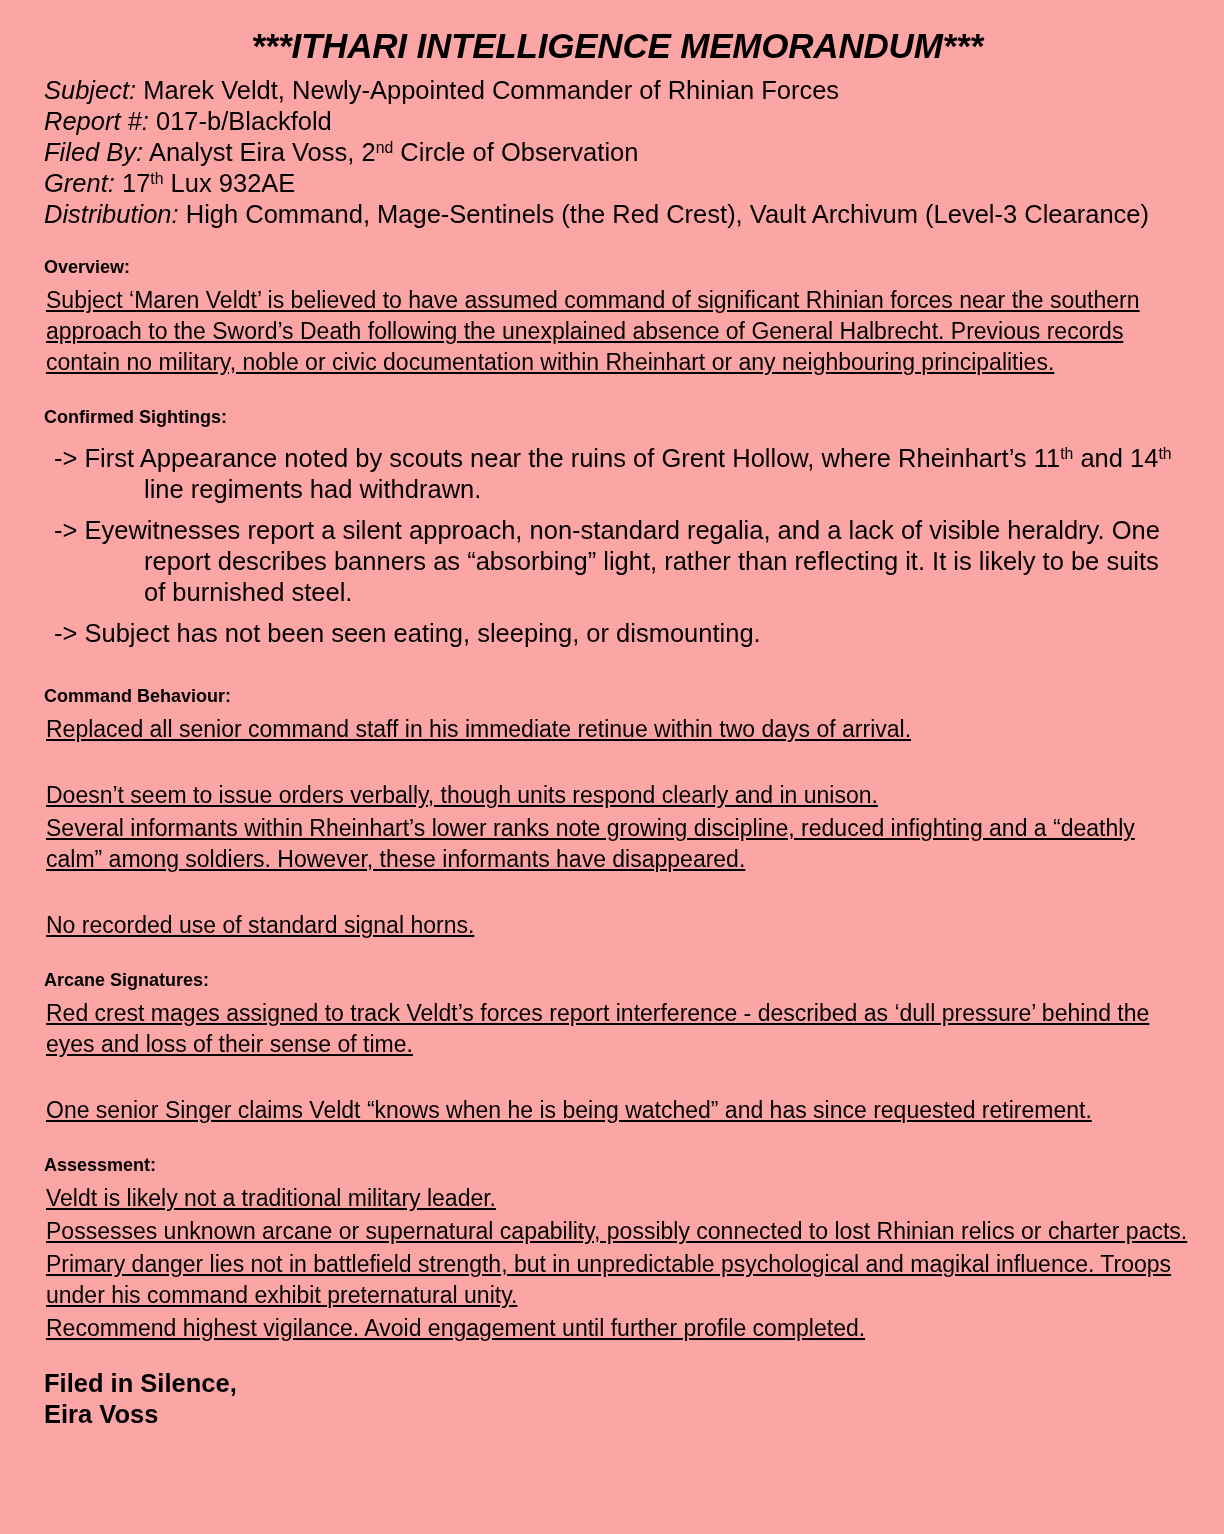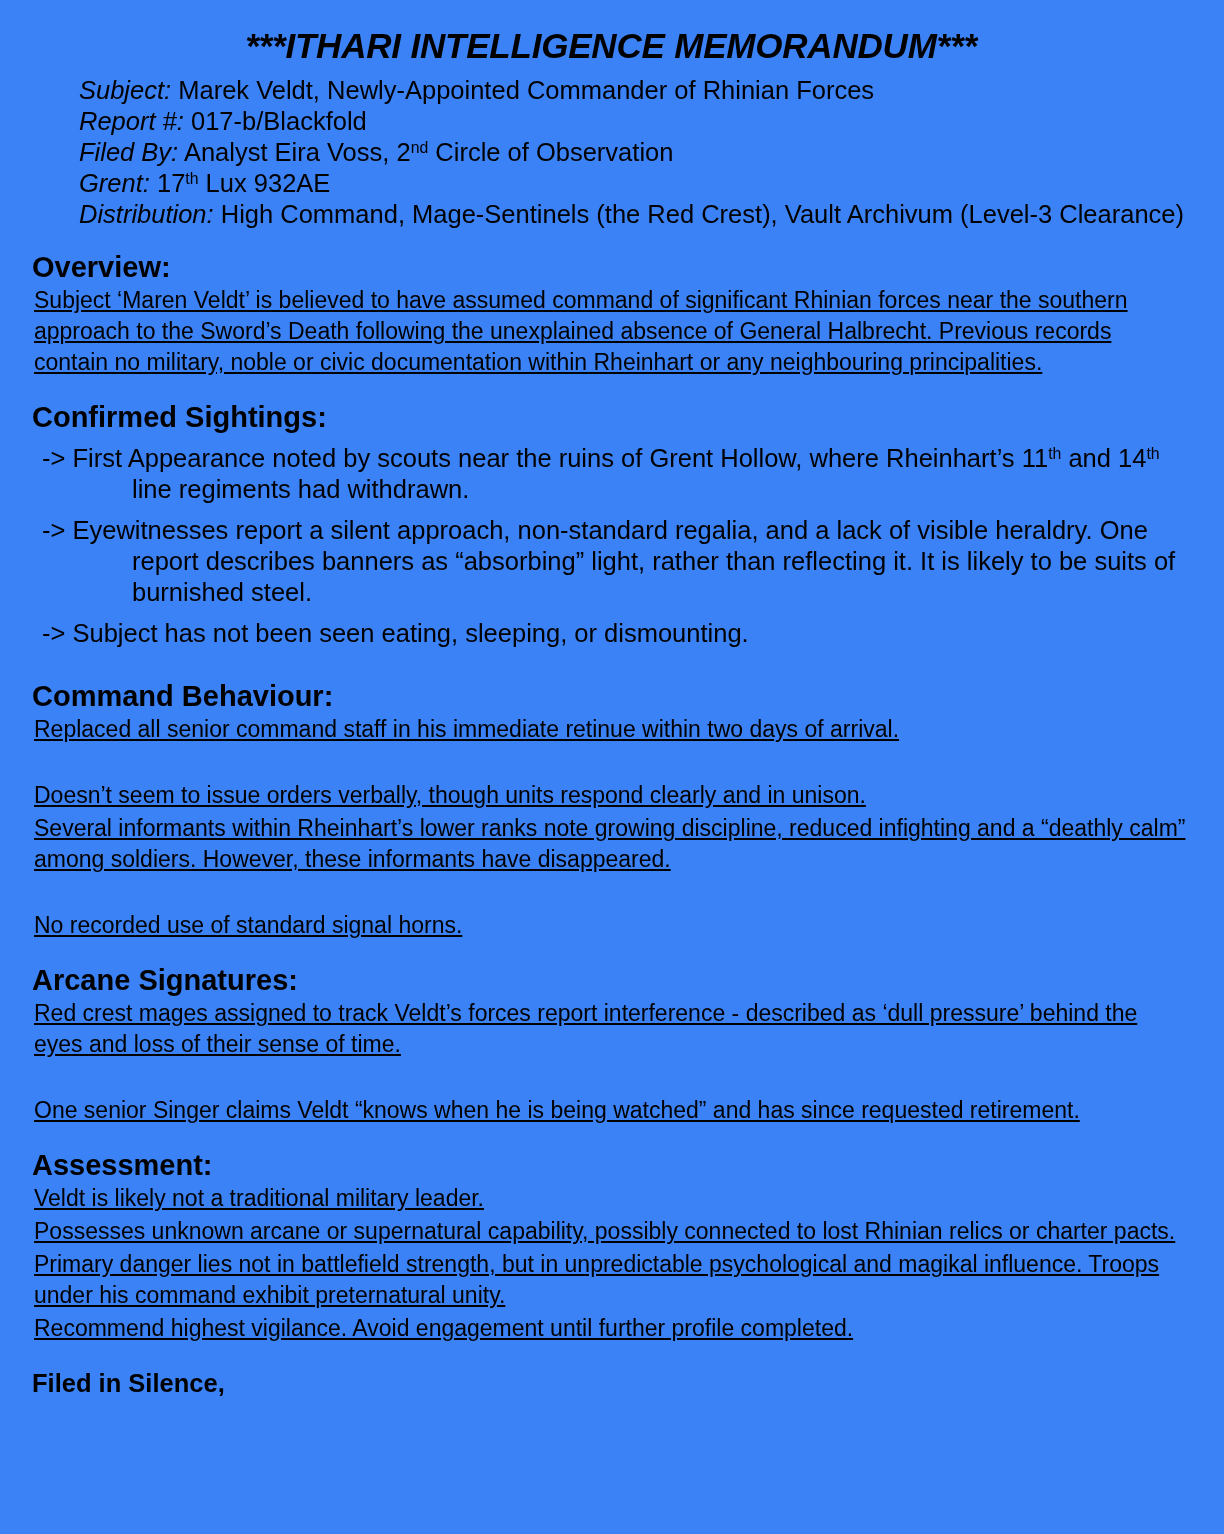--- a/index.html
+++ b/index.html
@@ -11,48 +11,47 @@
     width: 1224px;
     height: 1534px;
     font-family: "Liberation Sans", sans-serif;
     color: #000000;
     -webkit-font-smoothing: antialiased;
   }
   .page {
     box-sizing: border-box;
     width: 1224px;
     height: 1534px;
-    padding: 26px 34px 0 32px;
-    background: #3b82f6;
+    padding: 26px 34px 0 44px;
+    background: #fca5a5;
     overflow: hidden;
   }
   .doc-title {
     font-size: 35px;
     font-weight: bold;
     font-style: italic;
     text-align: center;
     letter-spacing: -0.2px;
     line-height: 1.12;
     margin: 0 0 10px 0;
     white-space: nowrap;
   }
   .meta-line {
     font-size: 25.5px;
     line-height: 31px;
     margin: 0;
     white-space: nowrap;
   }
   .meta-label {
     font-style: italic;
-    margin-left: 47px;
   }
   .spacer-sm { height: 22px; }
   .spacer-blank { height: 31px; }
   .section-head {
-    font-size: 29px;
+    font-size: 18px;
     line-height: 31px;
     font-weight: bold;
     margin: 0;
   }
   .para {
     font-size: 23px;
     line-height: 31px;
     margin: 2px;
     max-width: 1155px;
     text-decoration: underline;
@@ -139,14 +138,15 @@
 
   <p class="section-head">Assessment:</p>
   <p class="para">Veldt is likely not a traditional military leader.</p>
   <p class="para">Possesses unknown arcane or supernatural capability, possibly connected to lost Rhinian relics or charter pacts.</p>
   <p class="para">Primary danger lies not in battlefield strength, but in unpredictable psychological and magikal influence. Troops under his command exhibit preternatural unity.</p>
   <p class="para">Recommend highest vigilance. Avoid engagement until further profile completed.</p>
 
   <div class="spacer-sm"></div>
 
   <p class="sign">Filed in Silence,</p>
+  <p class="sign">Eira Voss</p>
 
 </div>
 
 </body></html>

